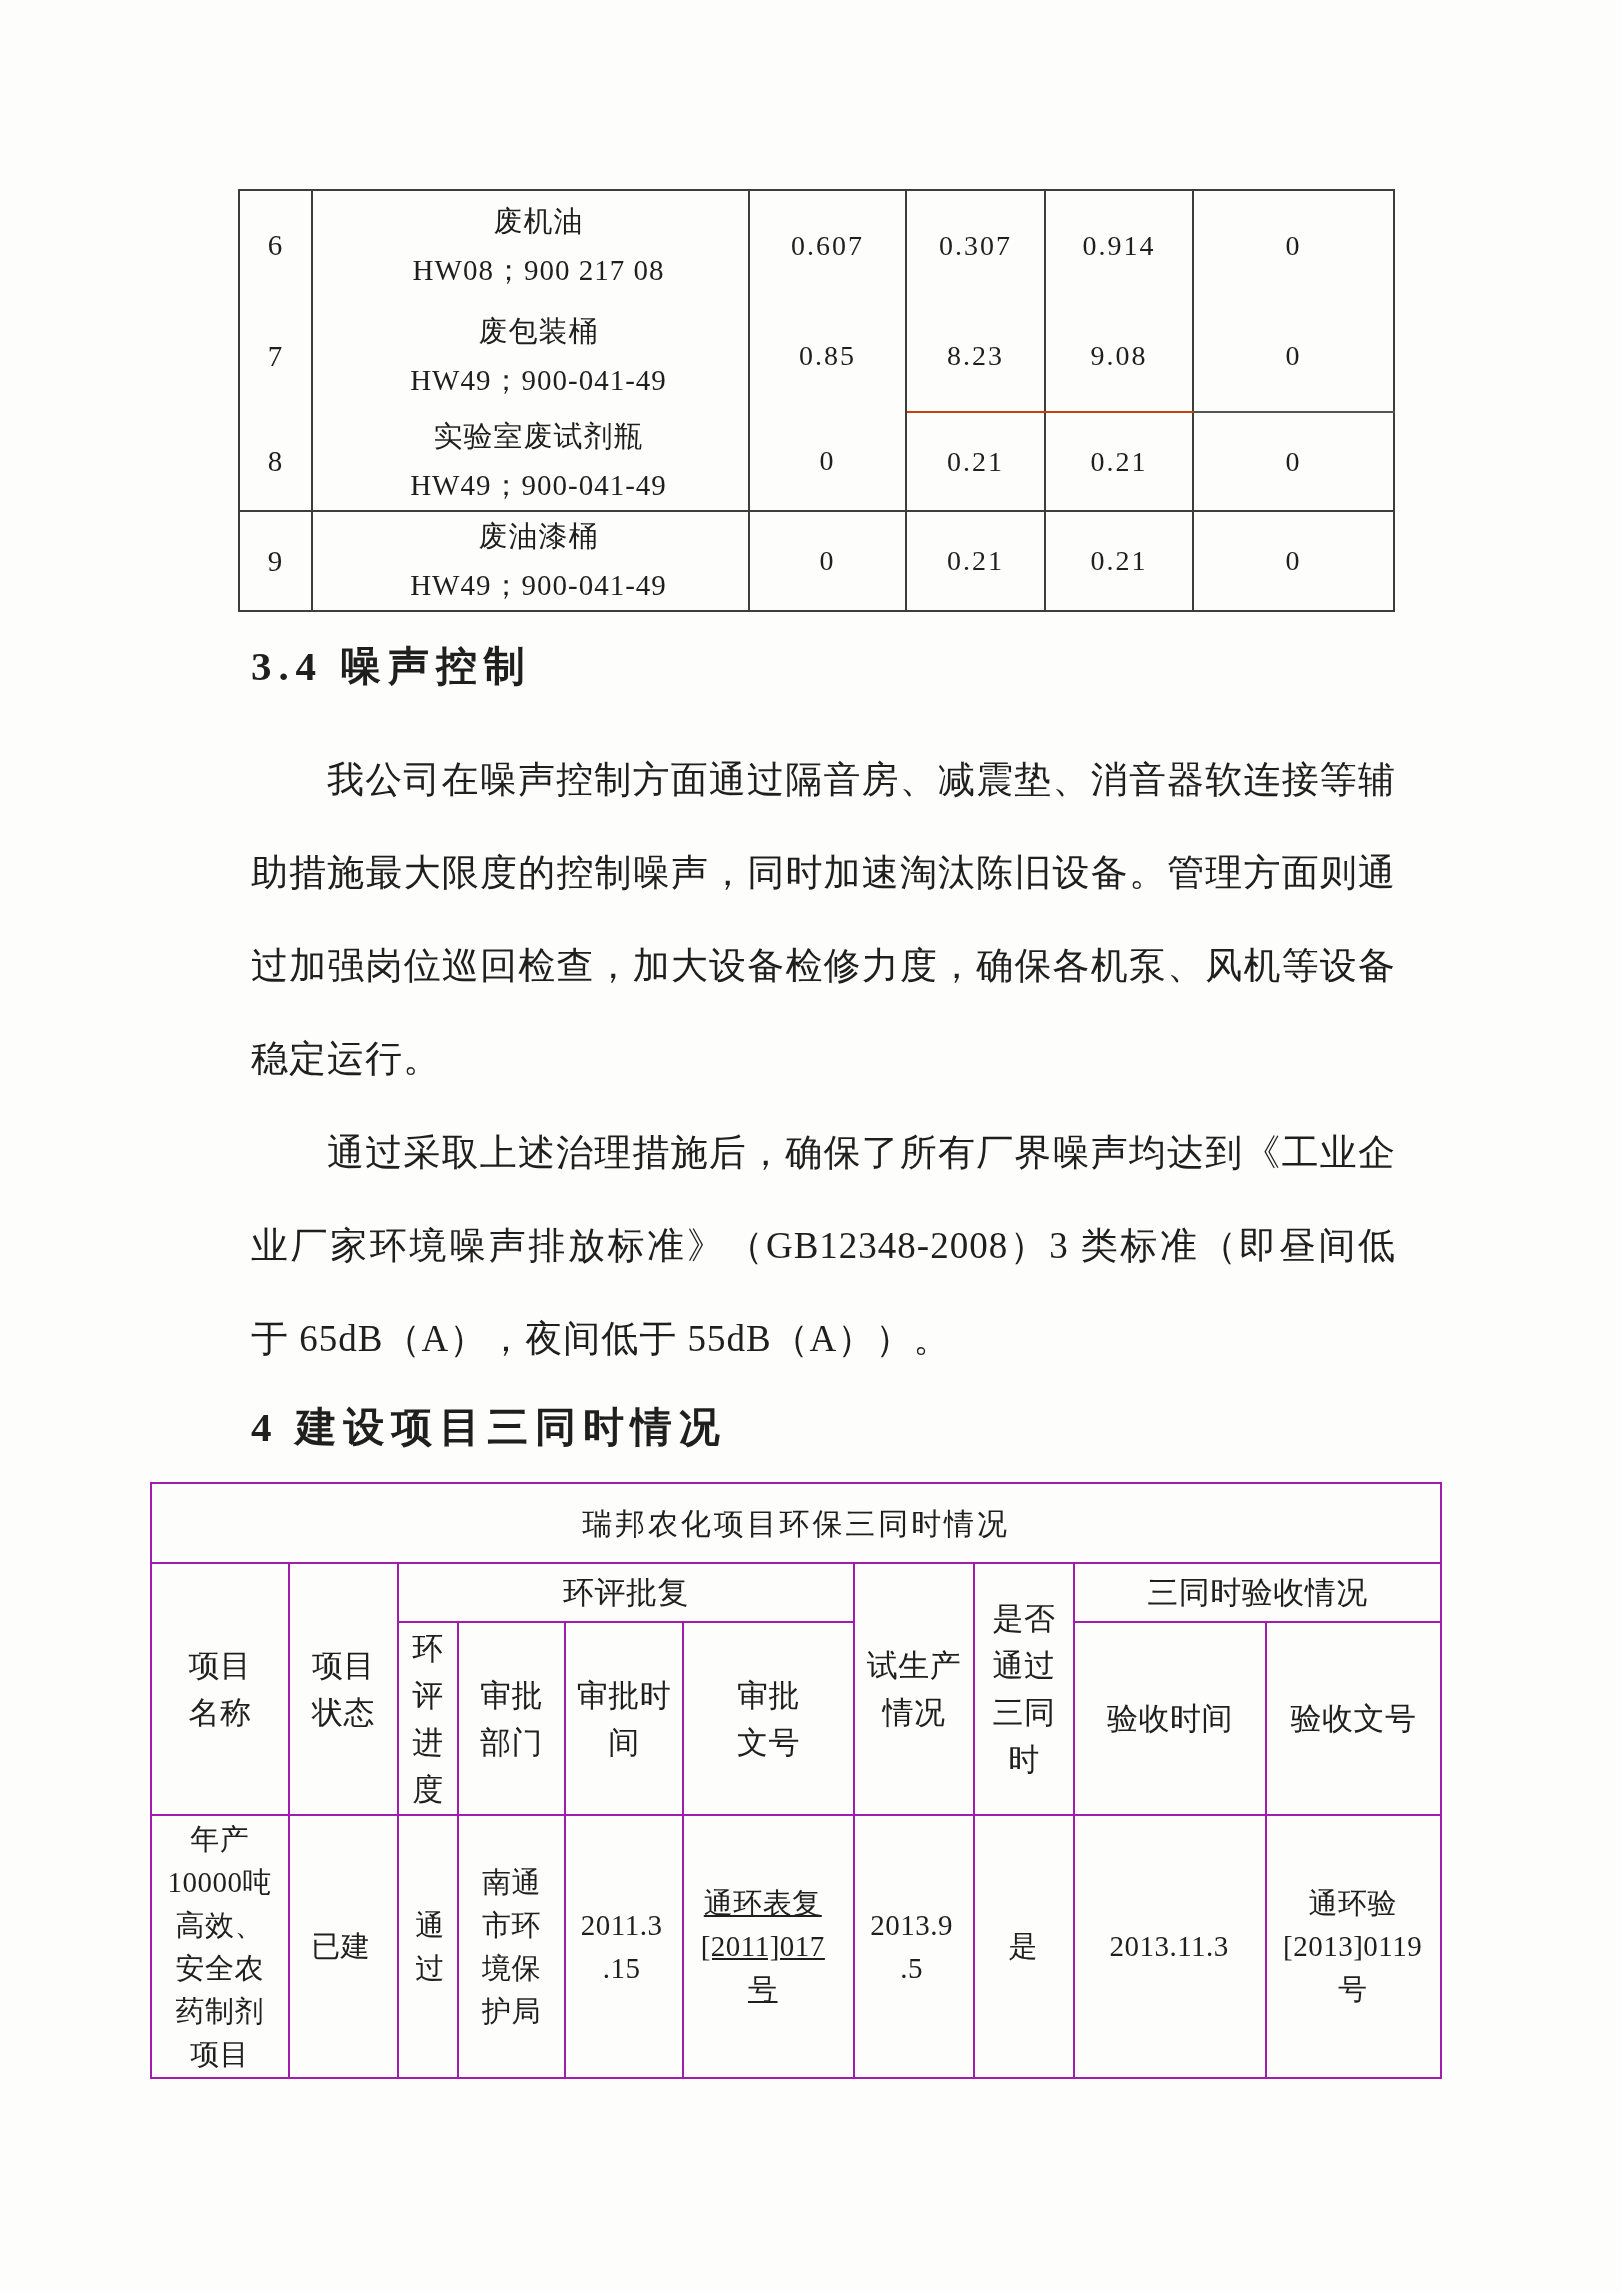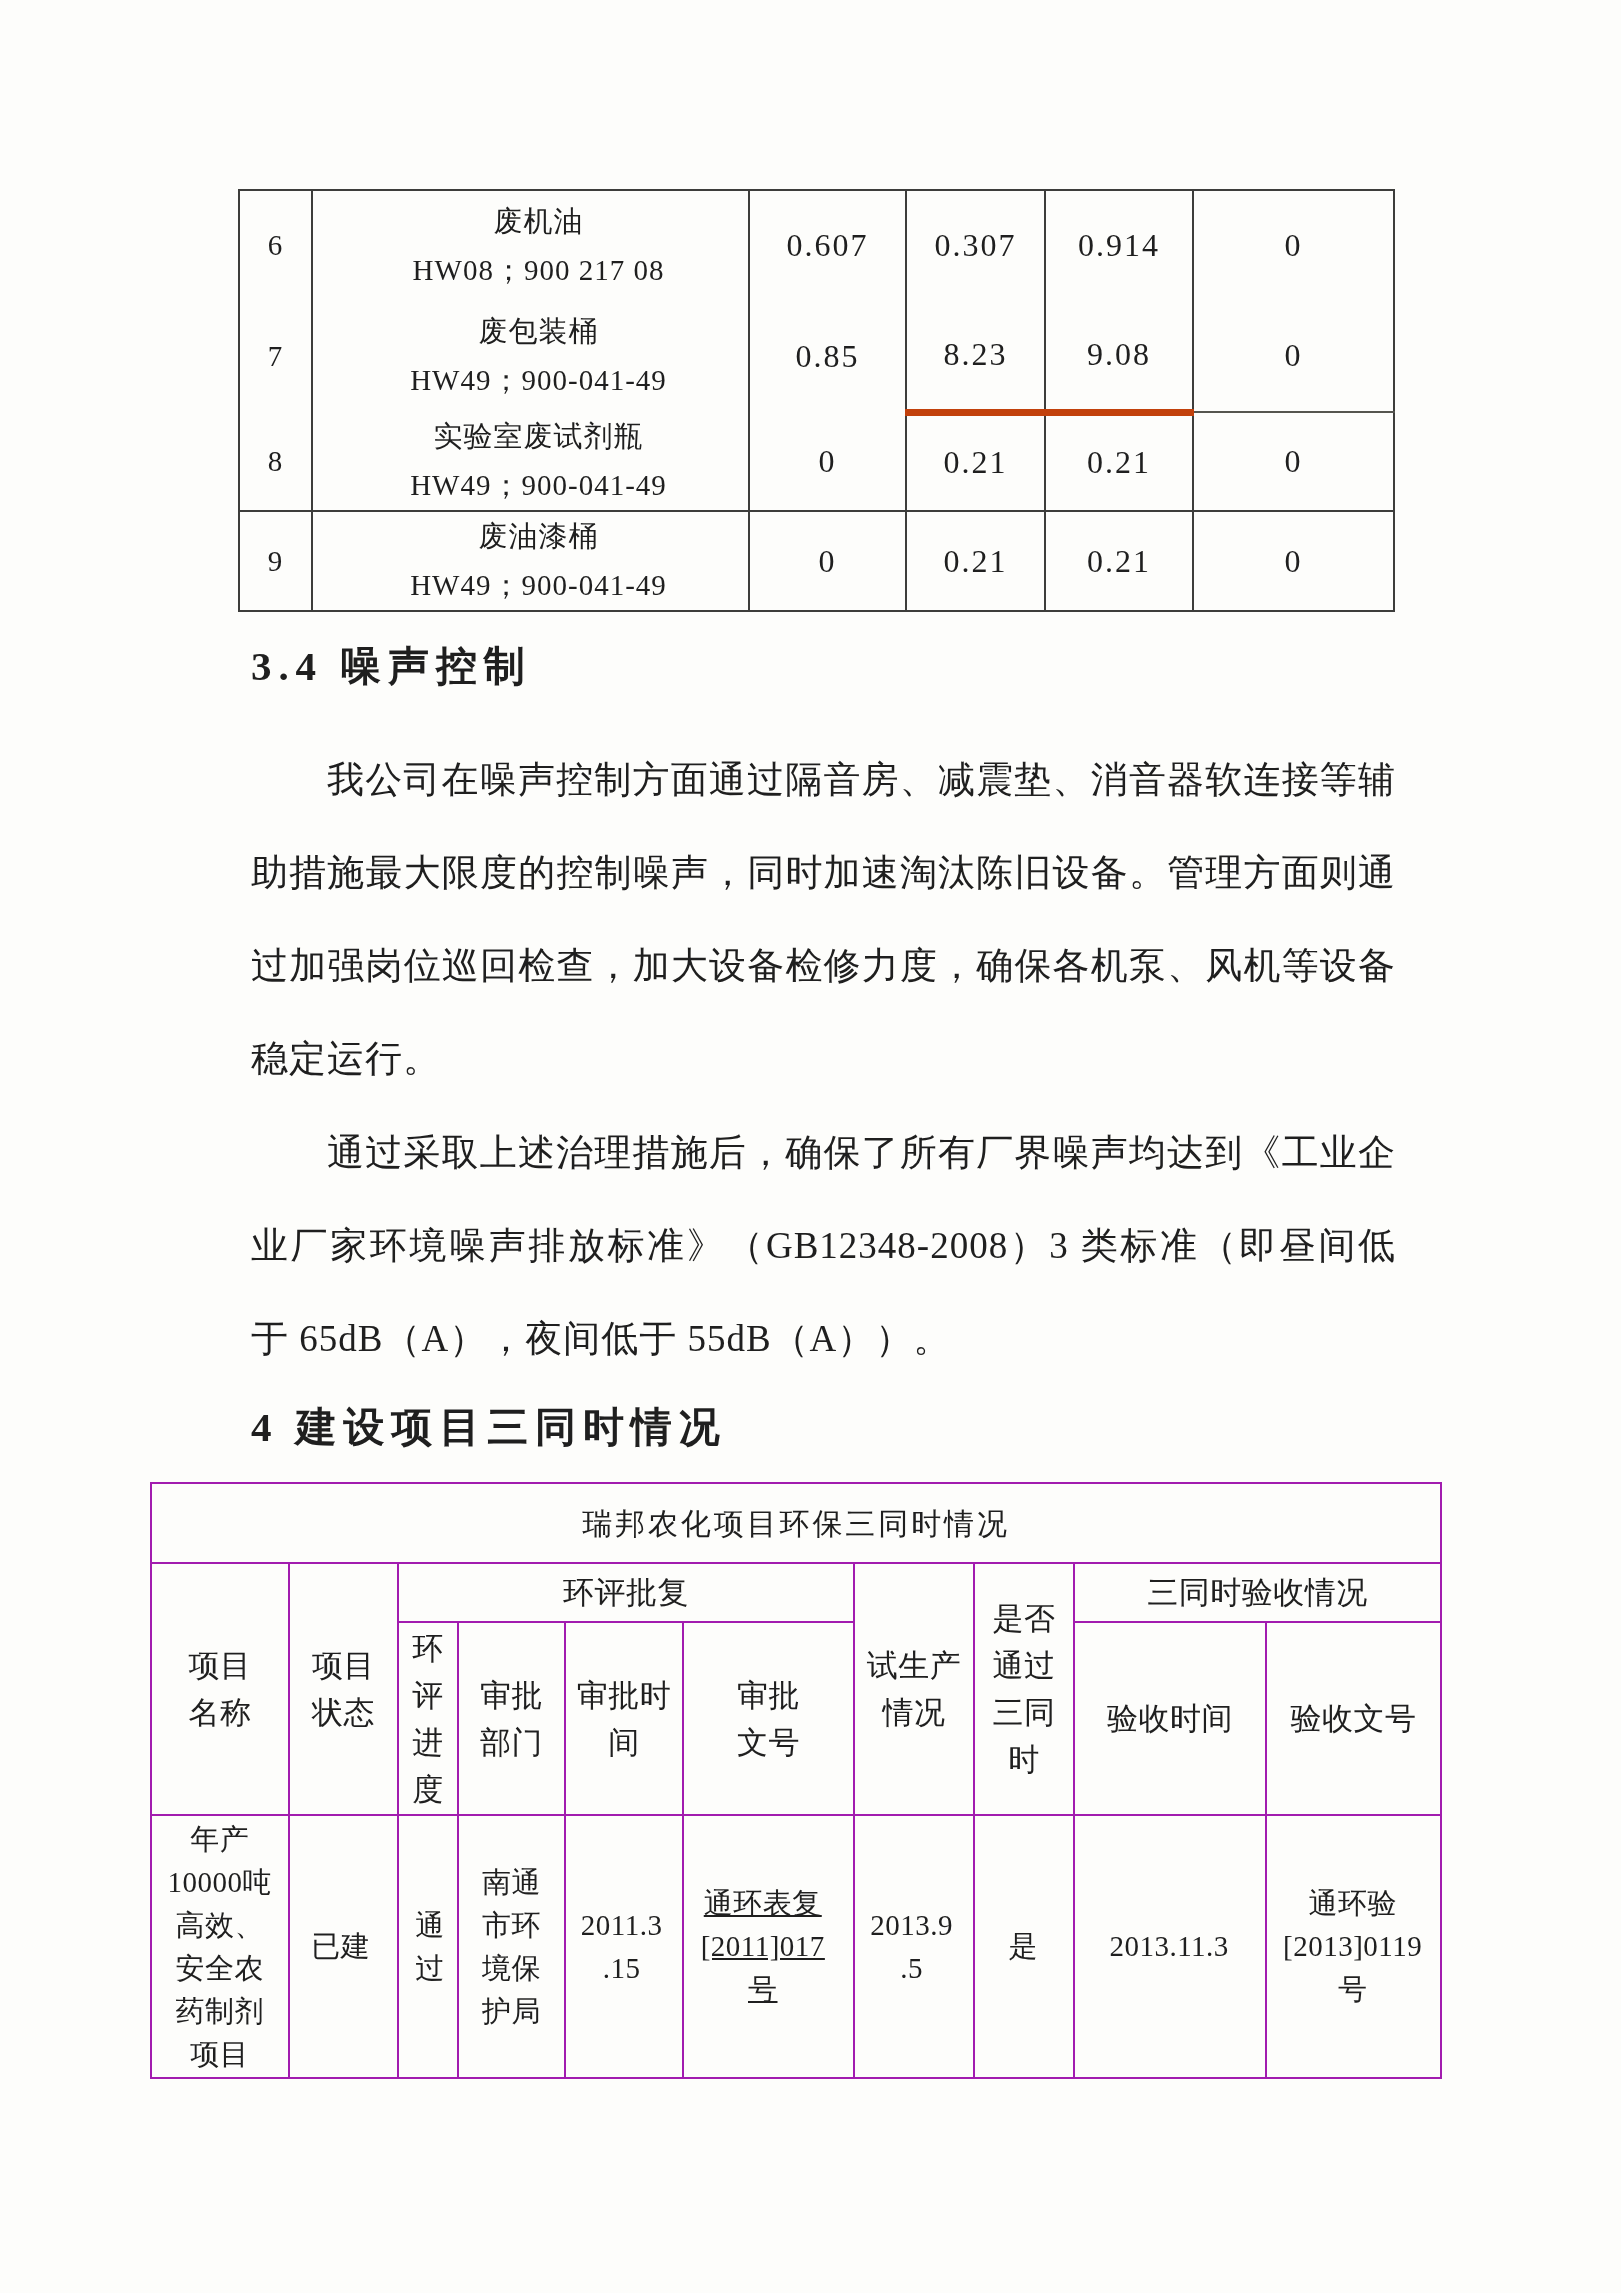--- a/index.html
+++ b/index.html
@@ -22,24 +22,24 @@
   #waste-table{border:2px solid #3d3d3b;}
   #waste-table td{
     border-left:2px solid #3d3d3b;border-right:2px solid #3d3d3b;
     border-top:none;border-bottom:none;
     text-align:center;vertical-align:middle;
     padding:0;
     letter-spacing:1px;
   }
   #waste-table tr.r9 td{border-top:2px solid #3d3d3b;}
   
-  #waste-table tr.r7 td.a-faint{border-bottom:7px solid #c2410c;}
+  #waste-table tr.r7 td.a-faint{border-bottom:2px solid #c2410c;}
   #waste-table tr.r7 td.a-dark{border-bottom:2px solid #55554f;}
   #waste-table .nm,#waste-table .cd{line-height:49px;padding-left:16px;}
-  #waste-table td.c-val{font-size:32px;letter-spacing:2px;}
+  #waste-table td.c-val{font-size:28px;letter-spacing:2px;}
 
   
   .doc-heading{
     left:251px;
     font-size:41px;font-weight:bold;
     letter-spacing:6.9px;
     white-space:nowrap;
   }
   #noise-heading{top:639px;}
   #three-heading{top:1400px;}

